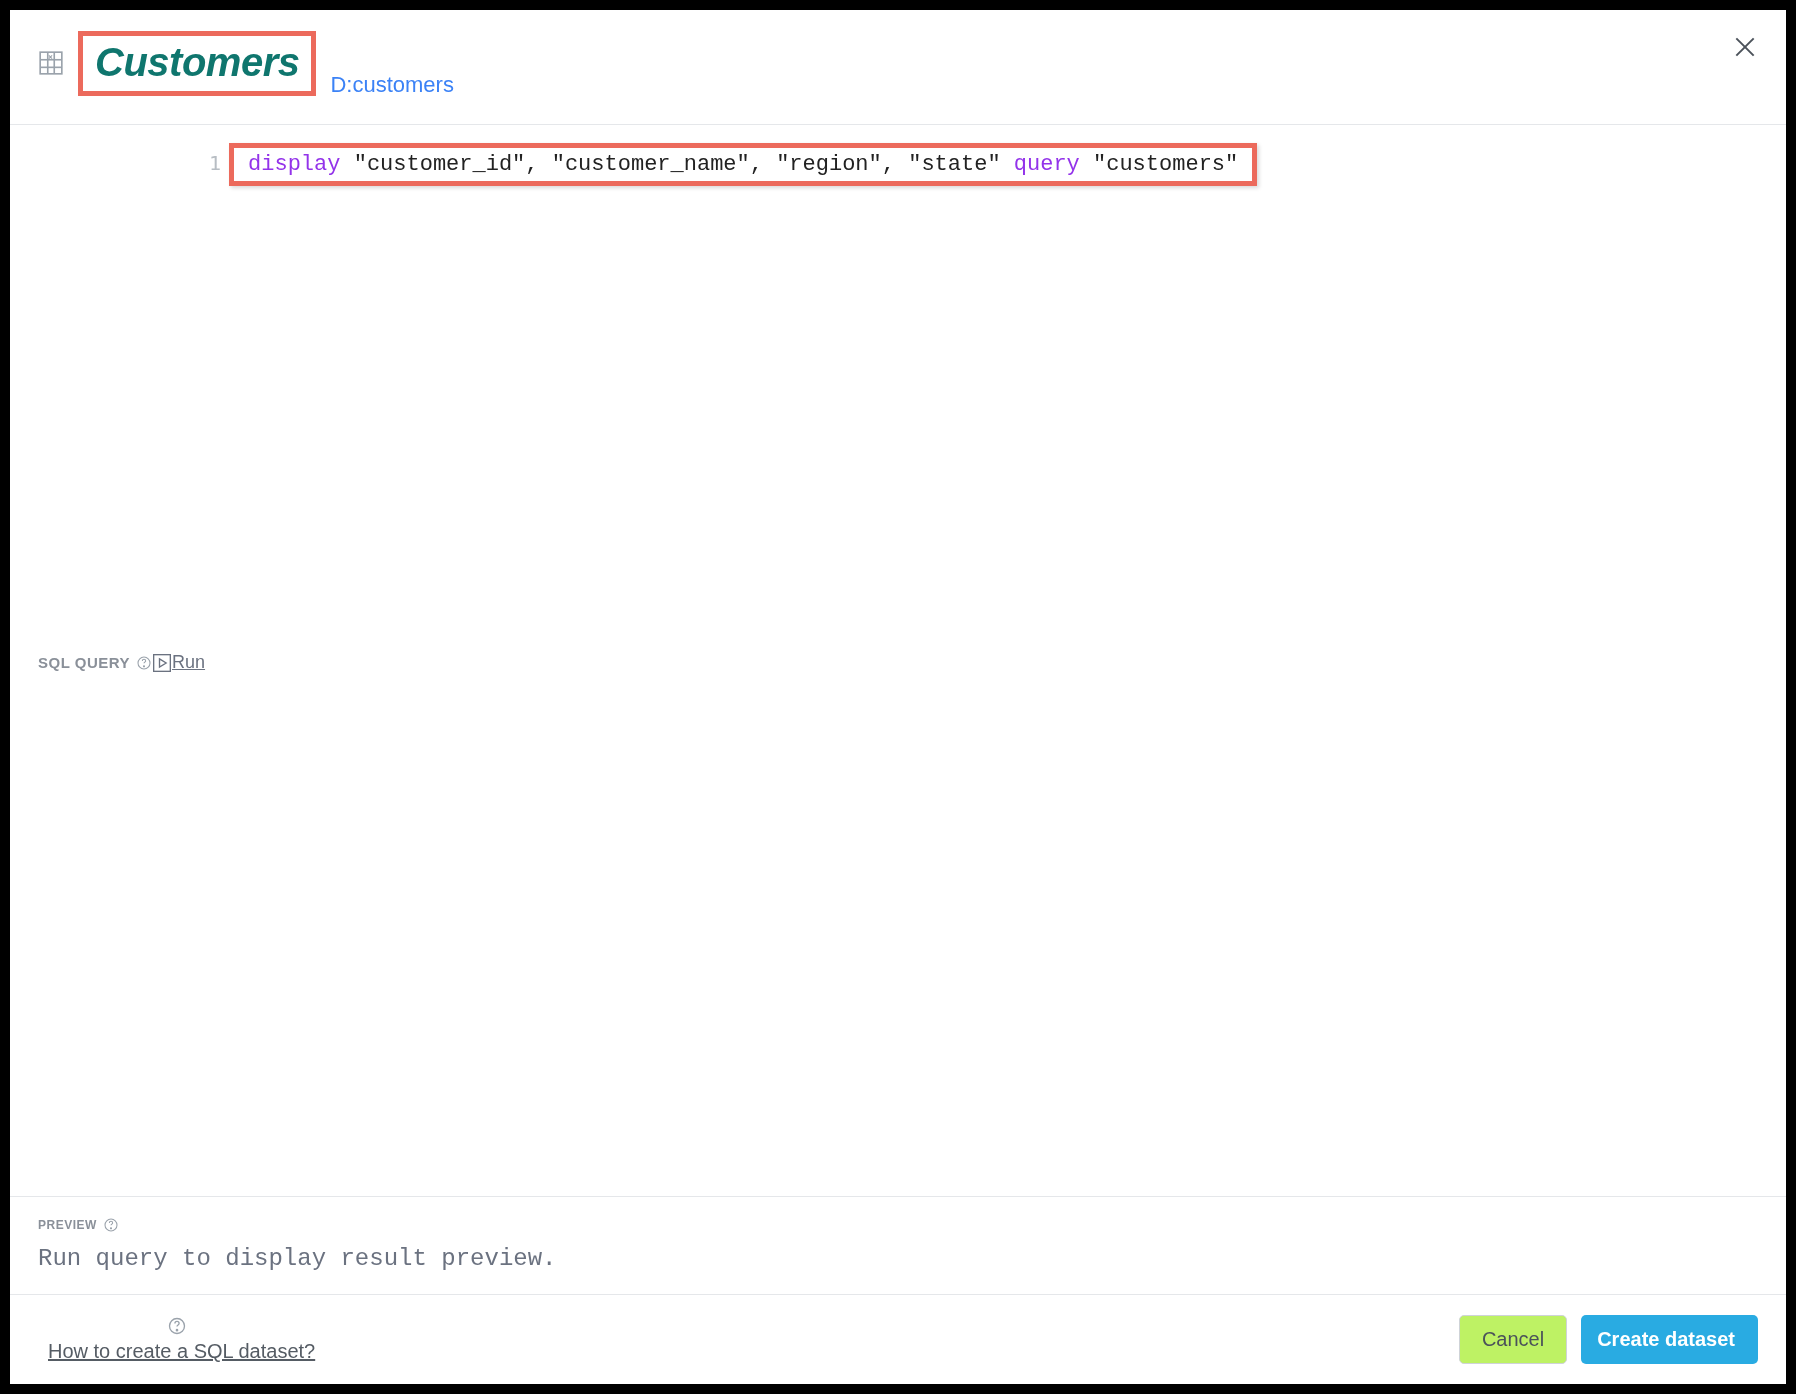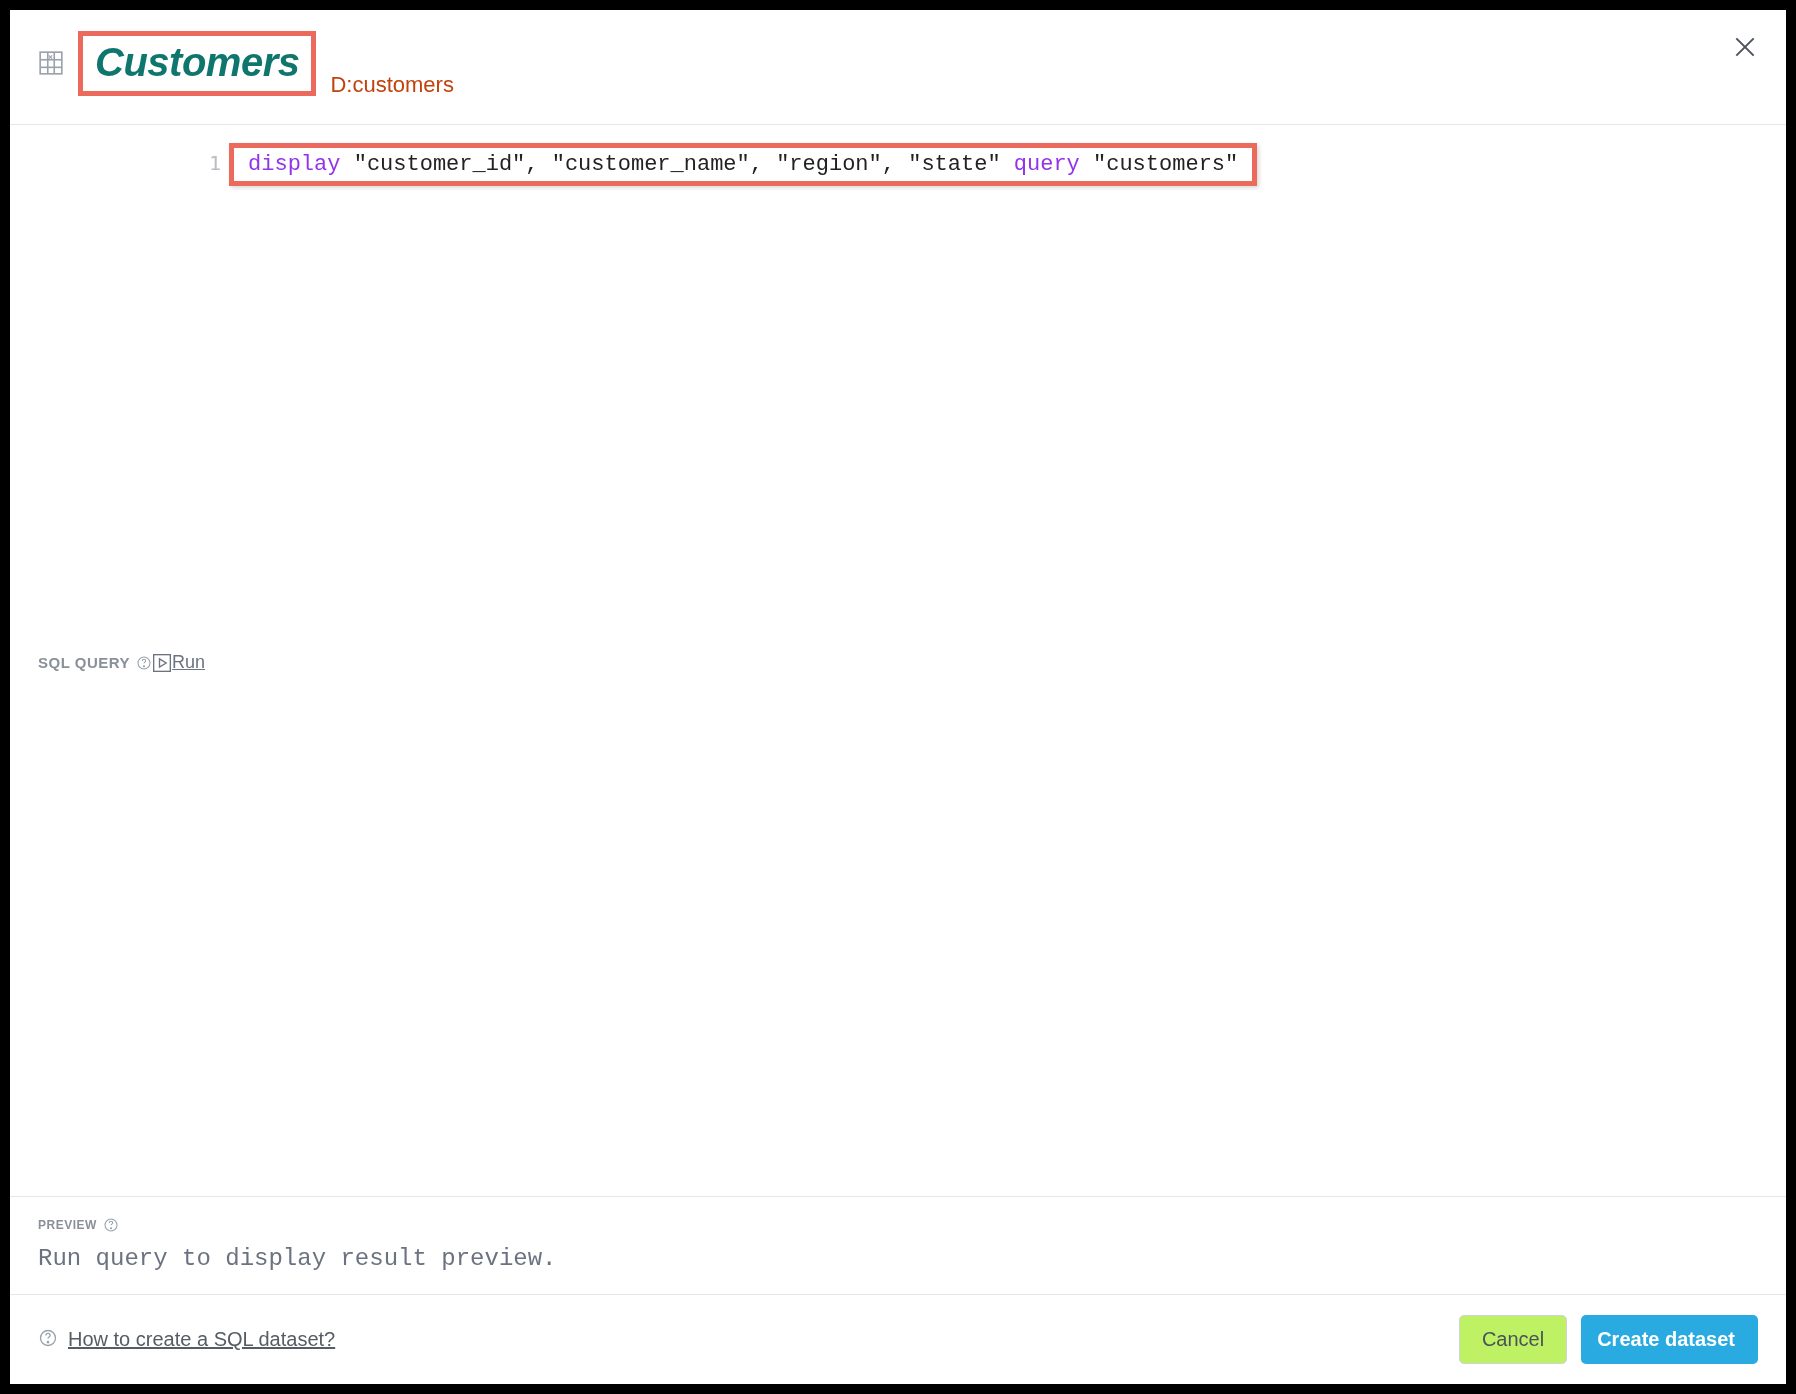--- a/index.html
+++ b/index.html
@@ -36,21 +36,21 @@
   }
   .title-text {
     font-size: 40px;
     font-weight: 800;
     color: #0f766e;
     letter-spacing: -0.5px;
     font-style: italic;
   }
   .subtitle {
     font-size: 22px;
-    color: #c2410c;
+    color: #3b82f6;
     margin-top: 44px;
   }
   .close-btn {
     position: absolute;
     right: 28px;
     top: 24px;
     cursor: pointer;
   }
   .divider {
     height: 1px;
@@ -138,20 +138,21 @@
   .footer {
     border-top: 1px solid #e5e7ea;
     padding: 20px 28px;
     display: flex;
     align-items: center;
     justify-content: space-between;
   }
   .footer-left {
     display: flex;
     align-items: center;
+    flex-direction: column;
   }
   .footer-link {
     font-size: 20px;
     color: #555c64;
     text-decoration: underline;
     margin-left: 10px;
     cursor: pointer;
   }
   .footer-right {
     display: flex;

